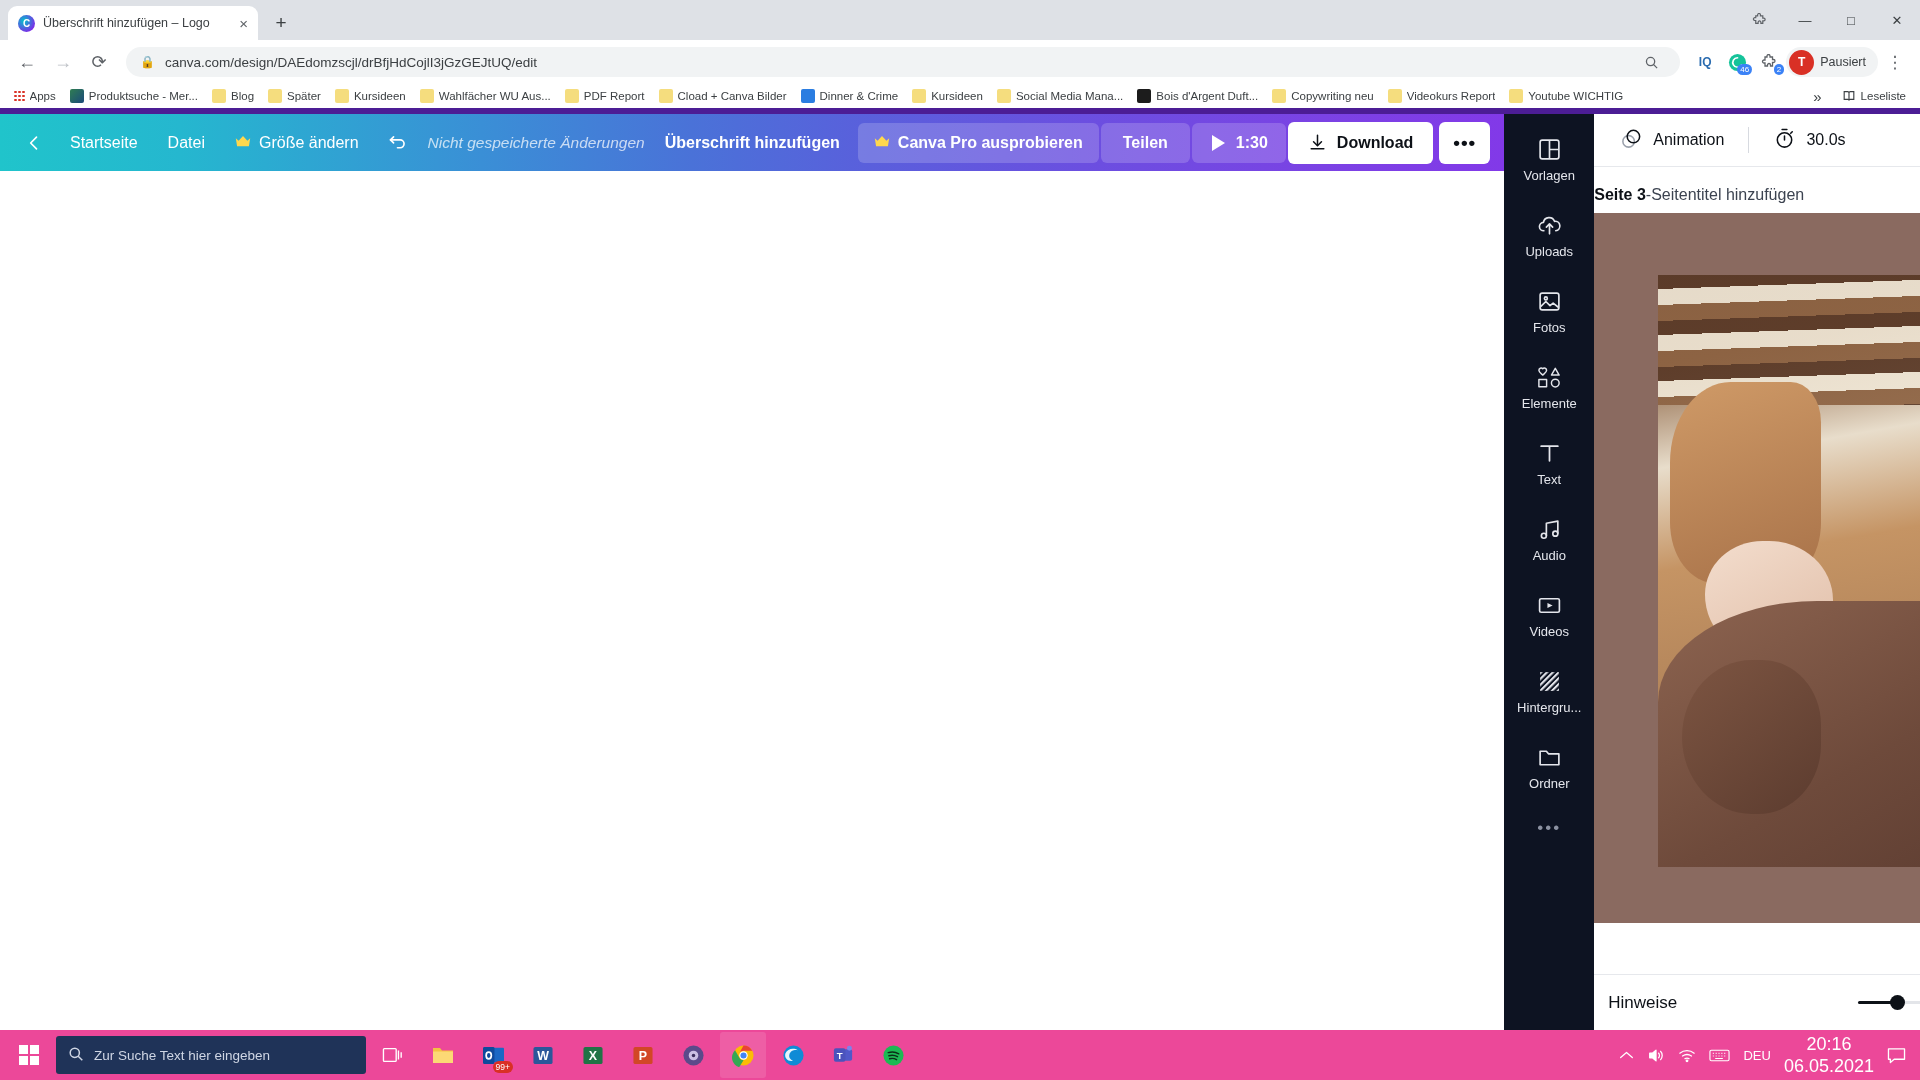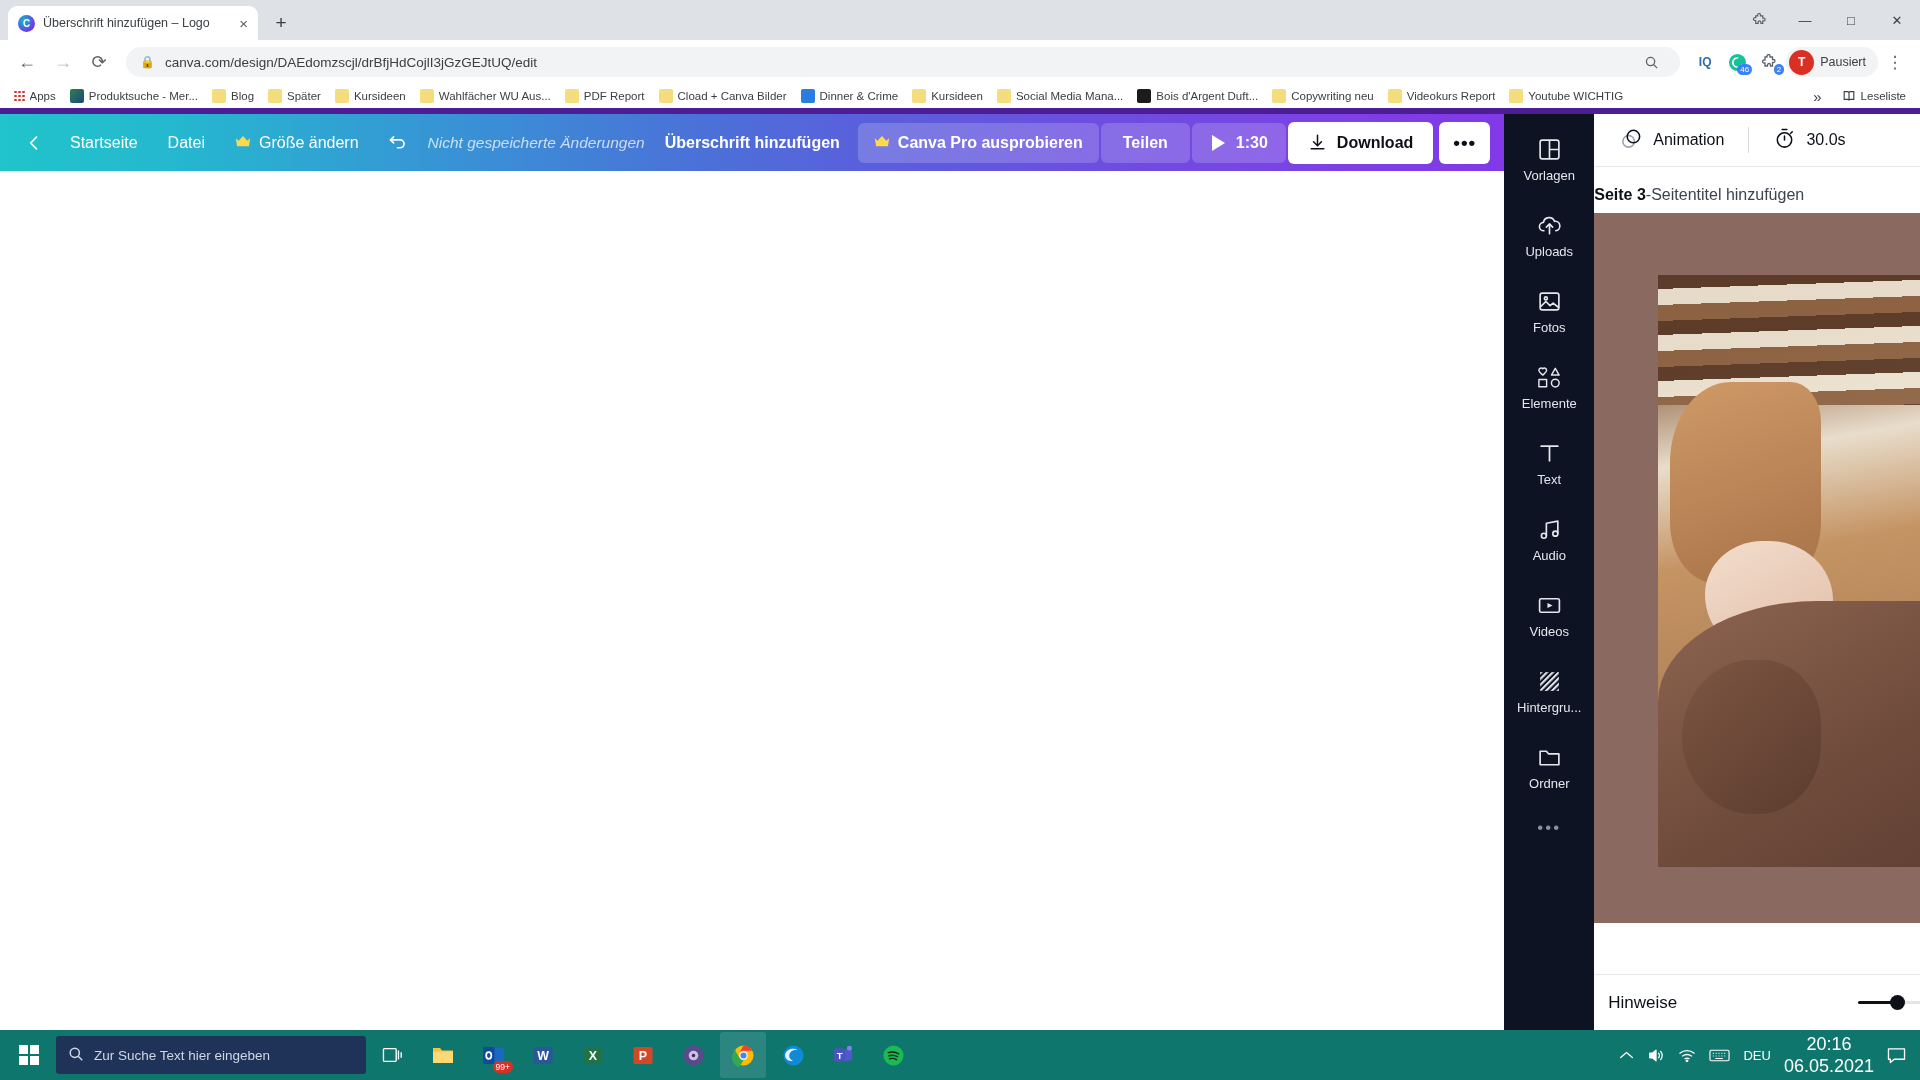--- a/index.html
+++ b/index.html
@@ -259,21 +259,21 @@
     position: absolute; right: 2px; top: 0; bottom: 0; width: 10px;
   }
   .vscroll-thumb {
     position: absolute; right: 1px; top: 36%; height: 17%;
     width: 7px; background: #c6c9d0; border-radius: 4px;
   }
   .scroll-arrow { position: absolute; font-size: 10px; color: #7b818e; }
 
   
   .taskbar {
-    height: 50px; flex: 0 0 auto; background: #0f766e;
+    height: 50px; flex: 0 0 auto; background: #ec4899;
     display: flex; align-items: center; padding: 0 6px; gap: 4px;
   }
   .tb-start {
     width: 46px; height: 46px; display: flex;
     align-items: center; justify-content: center; cursor: pointer;
   }
   .win-logo { display: grid; grid-template-columns: 9px 9px; grid-template-rows: 9px 9px; gap: 2.5px; }
   .win-logo i { background: #fff; display: block; }
   .tb-search {
     width: 310px; height: 38px; background: #1f3358;

